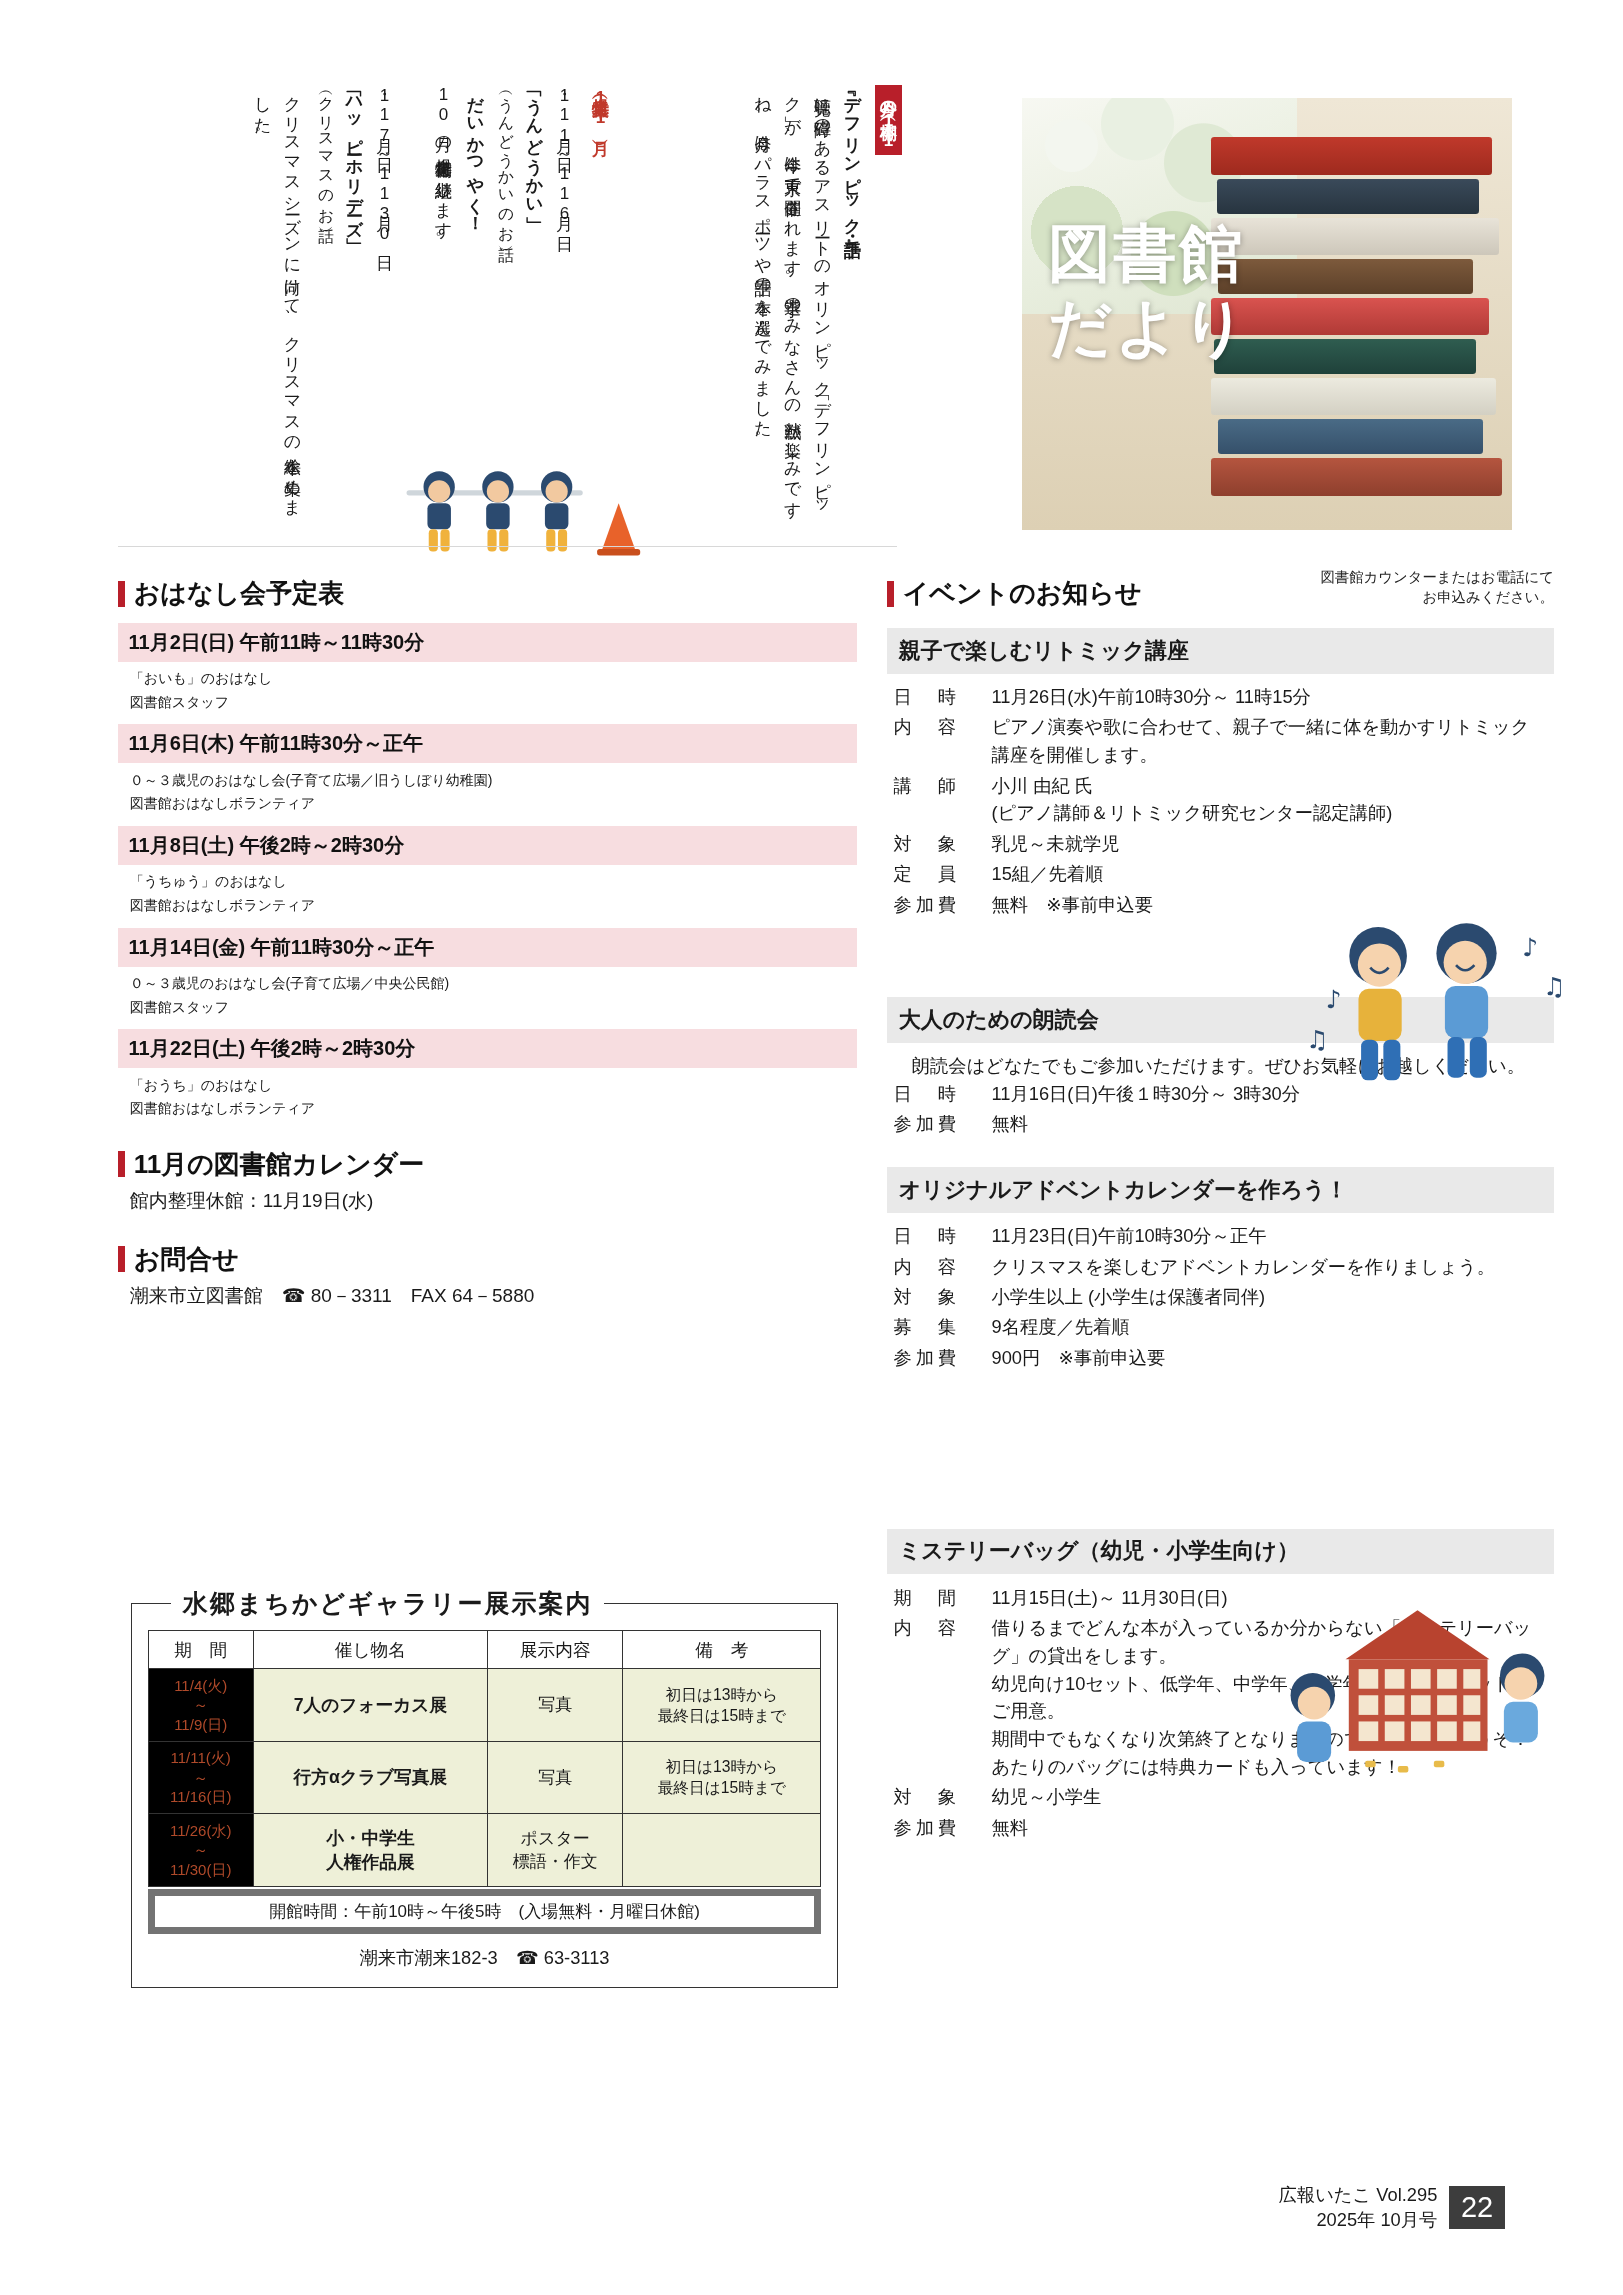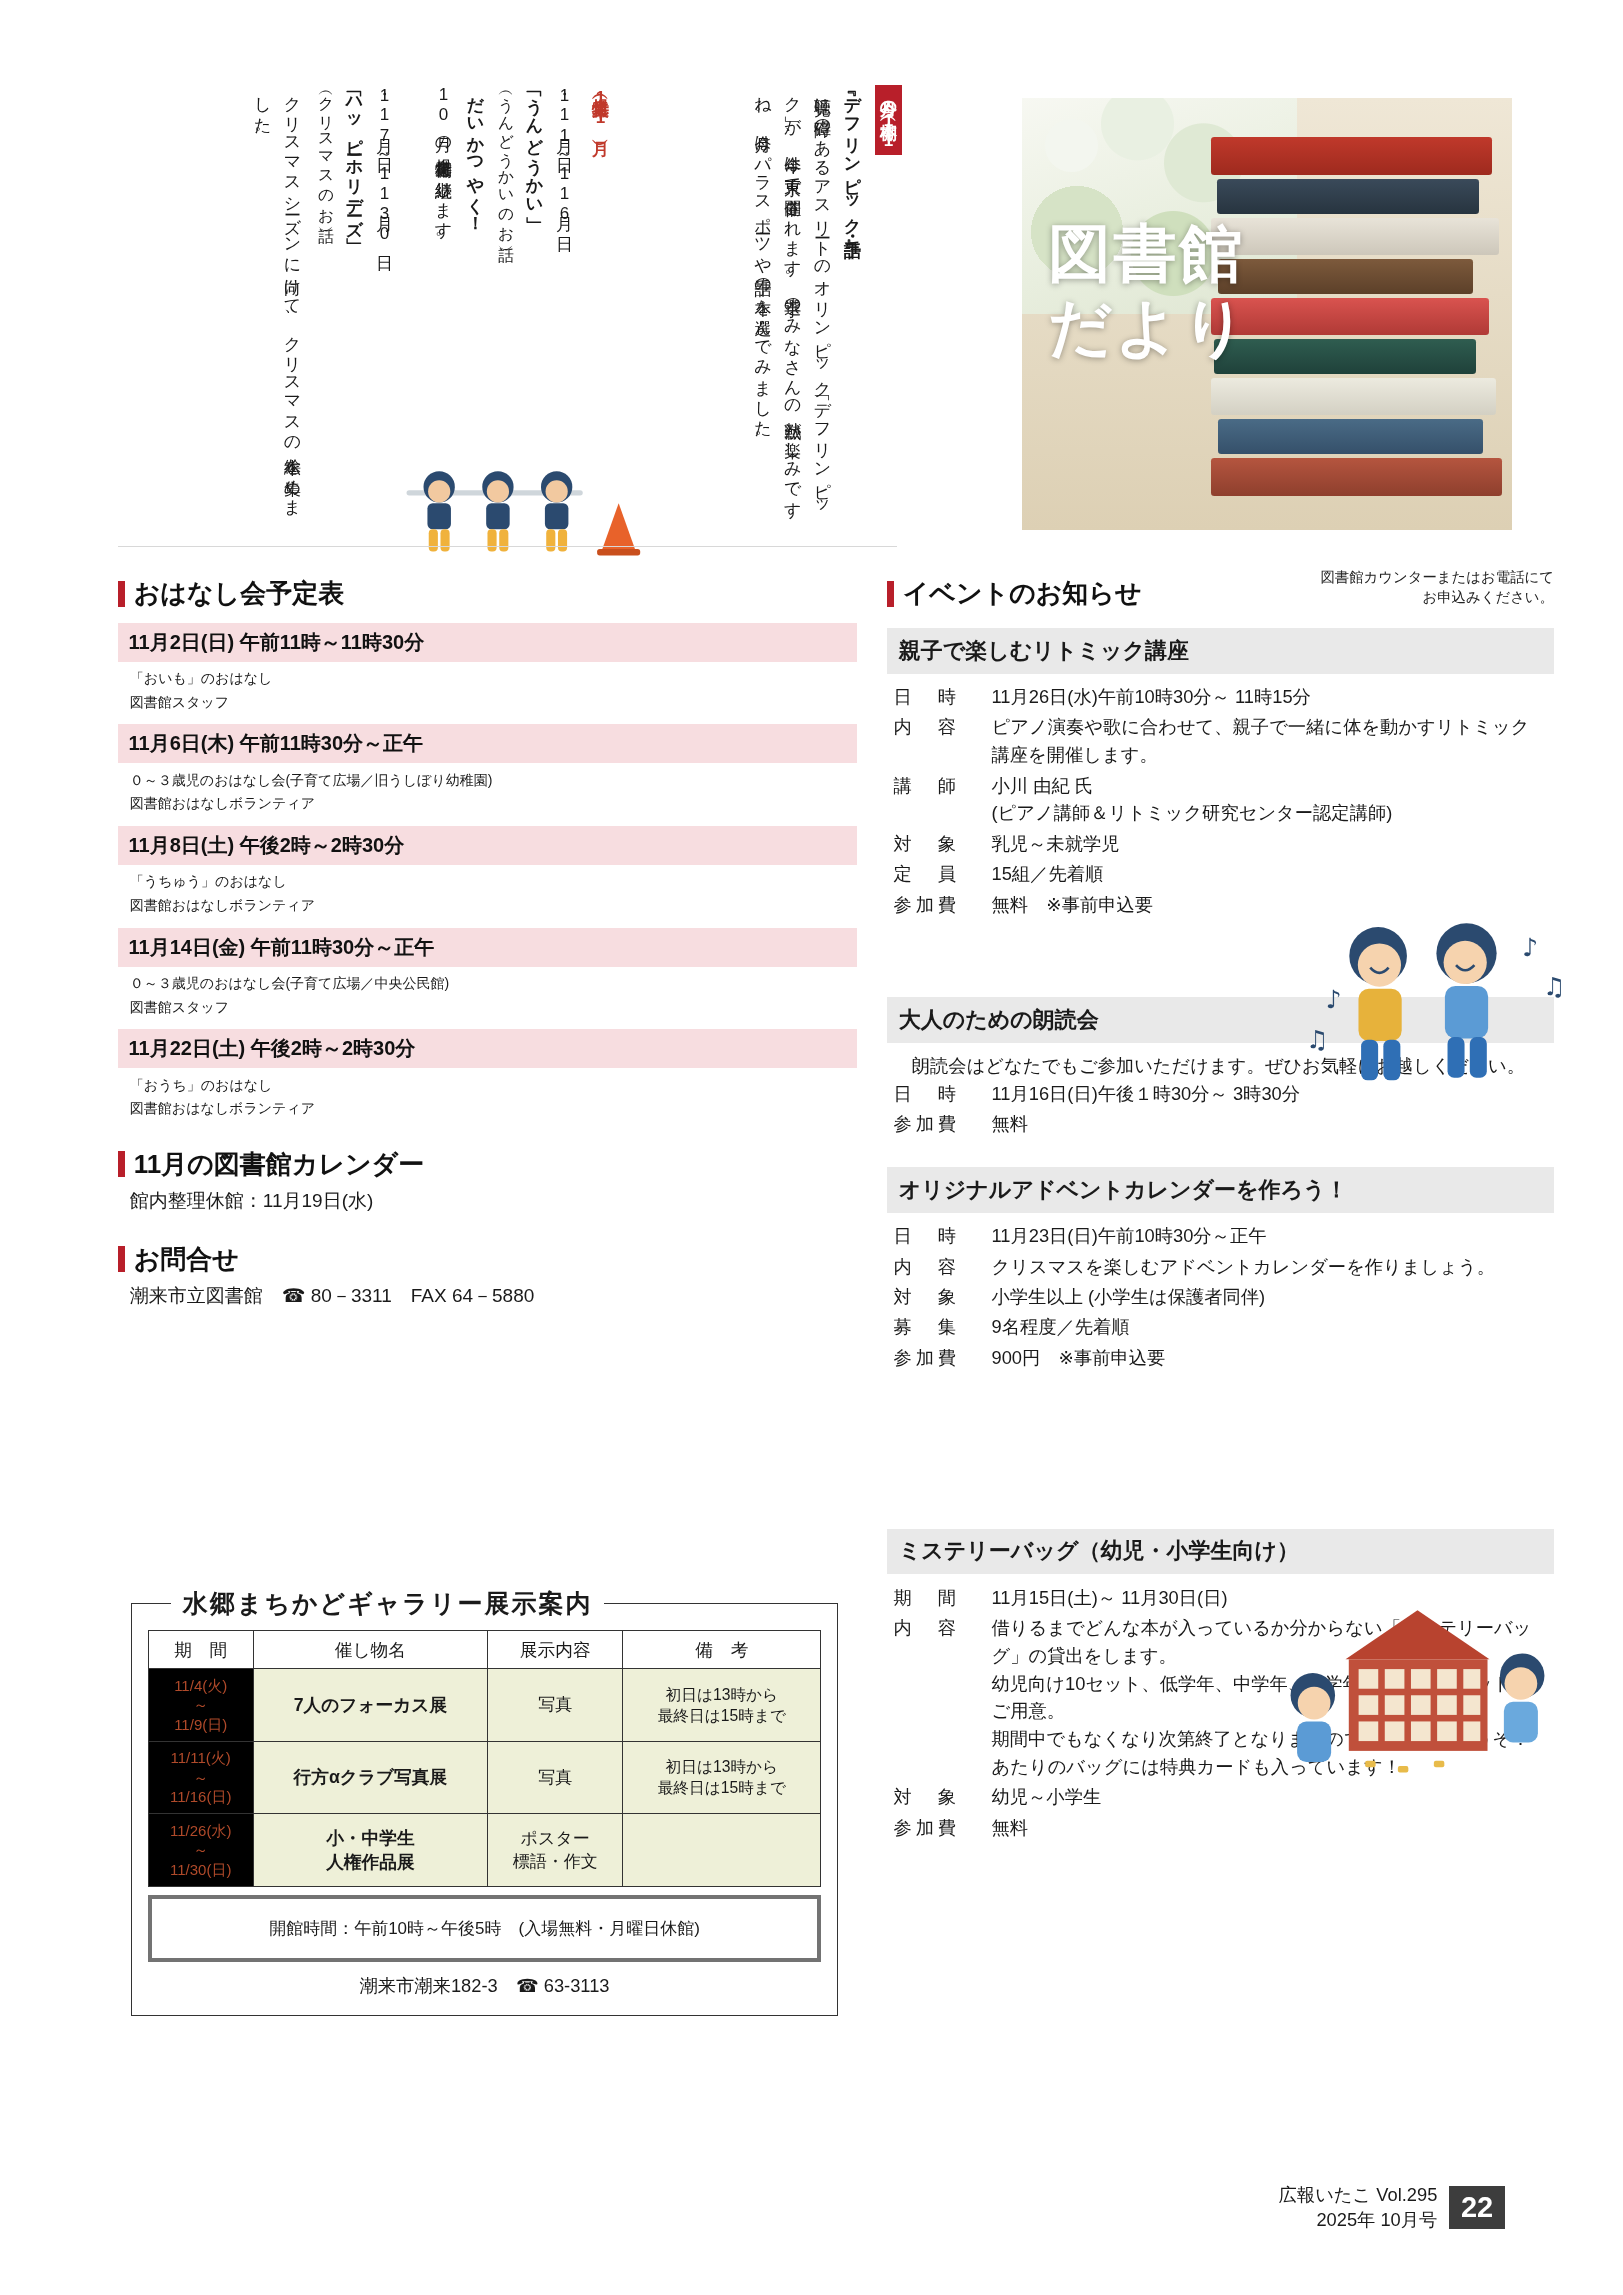--- a/index.html
+++ b/index.html
@@ -109,42 +109,42 @@
     position:absolute; left:39px; top:-17px; background:#fff; padding:0 11.8px;
     font-size:25px; font-weight:bold; letter-spacing:2px;text-align:center;
   }
   table.gal { width:100%; border-collapse:collapse; margin-top:9.2px; font-size:17px; }
   table.gal th, table.gal td { border:1px solid #333; text-align:center; padding:6.5px 3.9px; }
   table.gal th { background:#ffffff; font-weight:normal; font-size:17.7px; }
   td.period { background:#000000; color:#b04a2a; font-size:15px; line-height:1.3; width:105px; }
   td.event { background:#eef0d8; font-weight:bold; font-size:17.7px; }
   td.content { background:#eef0d8; font-size:17px; }
   td.note { background:#eef0d8; font-size:15.7px; text-align:left; padding-left:7.9px; line-height:1.35; }
-  .gal-foot { text-align:center; font-size:17px; margin-top:8px; border:4px solid #737373; padding:18px; }
+  .gal-foot { text-align:center; font-size:17px; margin-top:2px; border:7px solid #737373; padding:4px; }
   .gal-contact { text-align:center; font-size:18.3px; margin-top:10.5px; line-height:1.5; }
 
   
   .right { position:absolute; left:851px; top:576px; width:667px;margin-left:36px; }
   .right-note { position:absolute; right:0; top:-9.2px; font-size:14.4px; line-height:1.4; text-align:right; color:#222; }
   .ev-title {
     background:#e9e9e9; font-size:22px; font-weight:bold; padding:7.9px 11.8px; margin-top:17px;
   }
   .ev-body { font-size:18.3px; line-height:1.52; padding:9.2px 6.5px 0 6.5px; }
   .ev-row { display:flex; align-items:flex-start; margin-bottom:2.6px; }
   .ev-label { width:98px; flex:0 0 98px; letter-spacing:3.9px; }
   .ev-val { flex:1; }
 
   
   .illus { position:absolute; }
 
   
   .footer { position:absolute; right:118px; bottom:62px; text-align:right; }
   .footer-text { font-size:18.3px; line-height:1.4; }
   .pagebox {
-    display:inline-block; background:#3d3d3d; color:#fff; font-size:29px; font-weight:bold;
+    display:inline-block; background:#3d3d3d; color:#fff; font-size:29px; font-weight:normal;
     padding:5.2px 11.8px; margin-left:11.8px; vertical-align:middle;
   }
   .footer-flex { display:flex; align-items:center; justify-content:flex-end; }
 </style>
 </head>
 <body>
 
 <div class="page">
 
   <div class="header">

